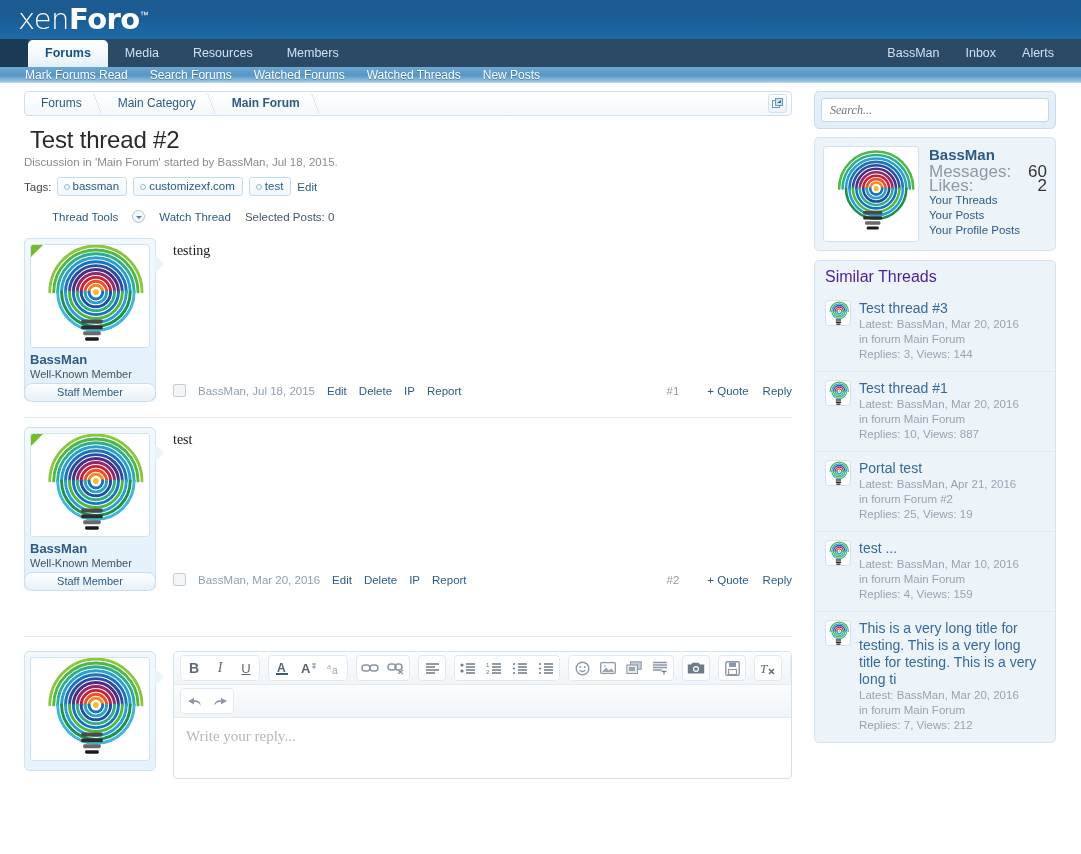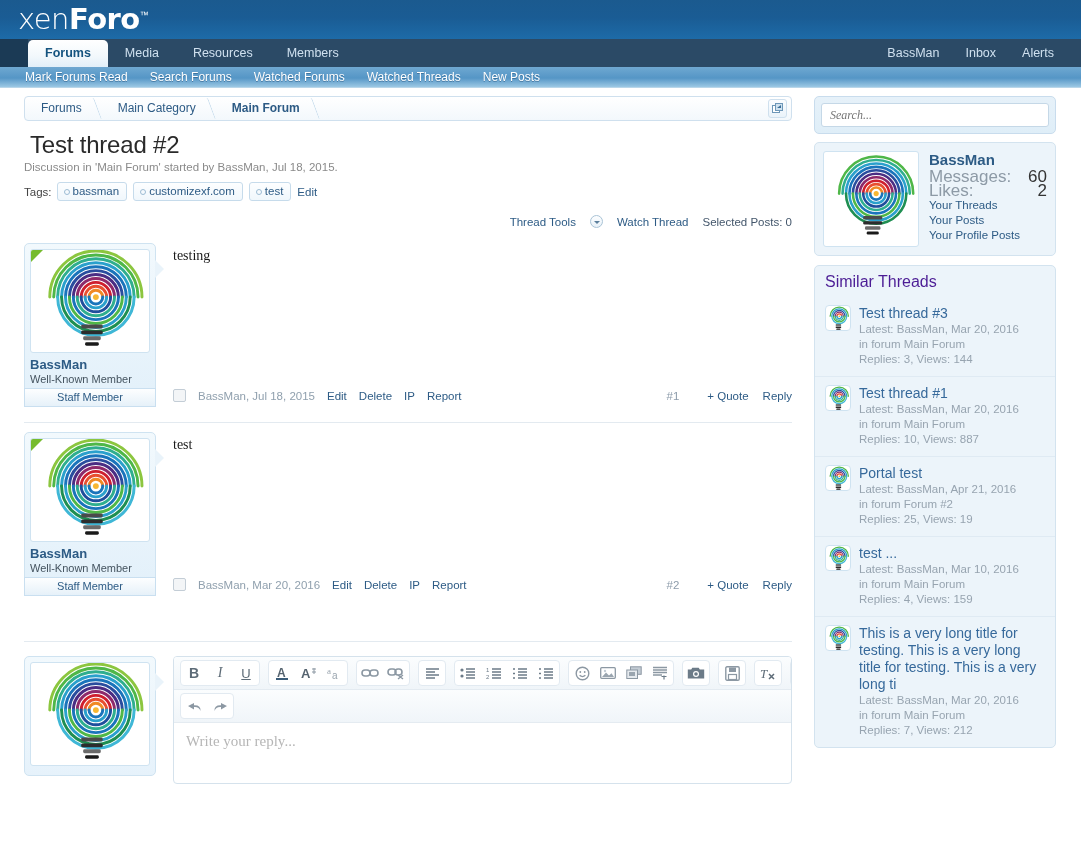--- a/index.html
+++ b/index.html
@@ -62,21 +62,21 @@
   }
   #nav-right {
     position: absolute; right: 14px; top: 0;
     display: flex; height: 28px; align-items: center;
   }
   #nav-right a {
     color: #cfe0ef; font-size: 12.5px; text-decoration: none;
     padding: 0 13px; cursor: pointer;
   }
   #subnav {
-    height: 21px;
+    height: 16px;
     background: linear-gradient(to bottom, #6fa8d1 0%, #5596c6 55%, #9cc8e4 100%);
     background-color: #6aa3cd;
     display: flex; align-items: center;
     padding-left: 14px;
     border-bottom: 1px solid #b9d6e9;
   }
   #subnav a {
     color: #ffffff; font-size: 12px; text-decoration: none;
     padding: 0 11px; cursor: pointer; text-shadow: 0 1px 0 rgba(0,40,80,.35);
     white-space: nowrap;
@@ -146,21 +146,21 @@
   }
   .tag:before {
     content:""; position:absolute; left:6px; top:6px;
     width:4px;height:4px;border:1px solid #9dbcd4;border-radius:50%;
   }
   #tags-edit { color:#2d5b85; text-decoration:none; cursor:pointer; font-size:11.5px;}
 
   
   #tools-bar {
     margin: 14px 14px 0 24px;
-    display:flex; justify-content:flex-end; align-items:center;
+    display:flex; align-items:center;
     font-size:11.5px; padding-bottom: 6px;
   }
   #tools-bar a, #tools-bar span { color:#2d5b85; text-decoration:none; margin-left: 14px; cursor:pointer; }
   #tools-bar .plain { color:#43566b; cursor:default; }
   .caret-circle {
     display:inline-block; width:13px; height:13px; border-radius:50%;
     border:1px solid #a9c3d6; background:linear-gradient(to bottom,#fdfeff,#e8f1f8);
     vertical-align:-2px; margin-left:3px; position:relative;
   }
   .caret-circle:after{
@@ -193,21 +193,21 @@
   .avatar-frame .online-corner {
     position:absolute; left:0; top:0; width:0;height:0;
     border-top:12px solid #76bb2e; border-right:12px solid transparent;
     z-index:2;
   }
   .username { color:#2d5b85; font-weight:bold; font-size:13px; margin-top:4px; }
   .usertitle { color:#44535f; font-size:11px; margin-top:1px; }
   .staff-banner {
     margin: 3px -6px -6px -6px;
     background: linear-gradient(to bottom,#fdfeff,#e6f1f9);
-    border:1px solid #c9dff0; border-radius:0;
+    border:1px solid #c9dff0; border-radius:8px;
     text-align:center; font-size:11px; color:#2d5b85;
     padding: 2px 0 3px 0;
   }
   .post-body { flex:1; padding-left: 17px; position: relative; min-height: 120px; }
   .post-message {
     font-family: "Liberation Serif", serif;
     font-size: 14px; color:#1a1a1a; line-height: 18px;
     padding-top: 4px;
   }
   .post-footer {

